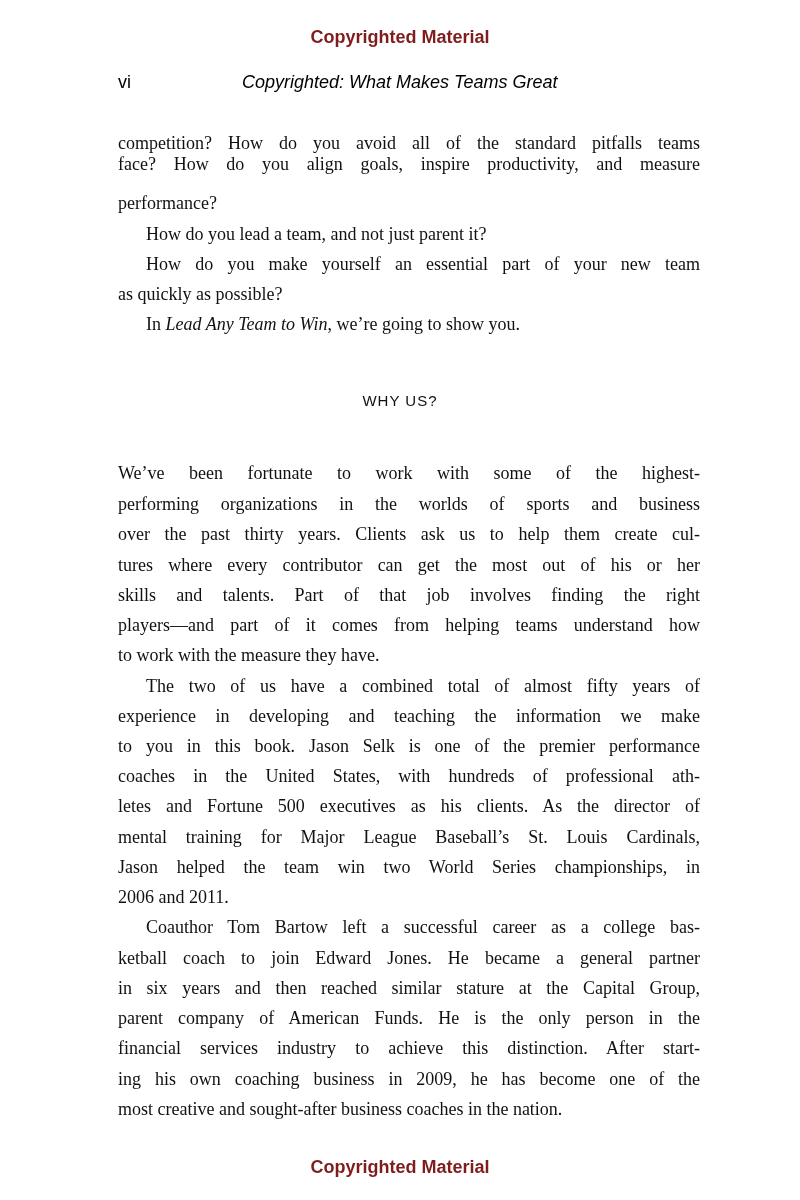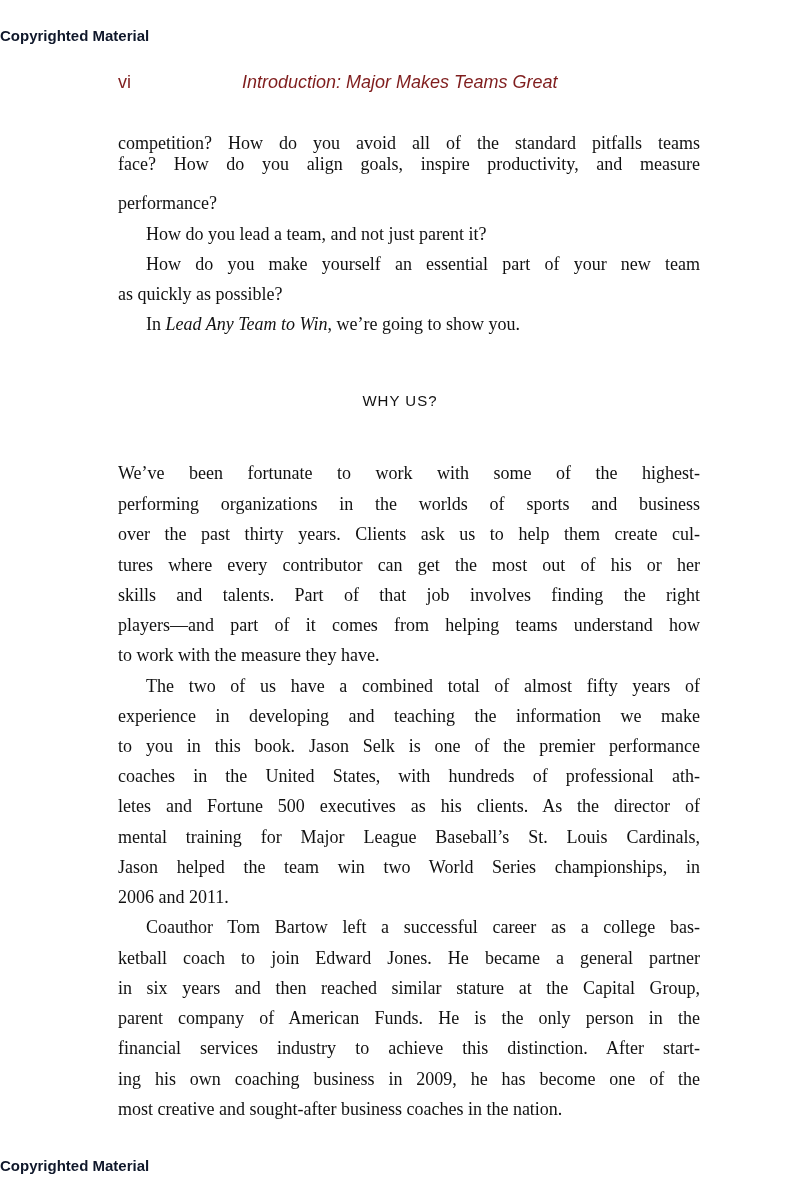--- a/index.html
+++ b/index.html
@@ -1,26 +1,26 @@
 <!DOCTYPE html>
 <html><head>
 <meta charset="utf-8">
 <style>
   html, body { margin: 0; padding: 0; background: #ffffff; }
   body { width: 800px; height: 1200px; position: relative; overflow: hidden; }
   .watermark {
-    position: absolute; left: 0; width: 800px; text-align: left;
+    position: absolute; left: 0; width: 800px; text-align: center;
     font-family: "Liberation Sans", sans-serif; font-weight: bold;
-    font-size: 15px; color: #0f172a;
+    font-size: 18px; color: #7f1d1d;
   }
   .wm-top { top: 27px; }
   .wm-bottom { top: 1157px; }
   .running-head {
     position: absolute; top: 72px; left: 118px; width: 582px; height: 22px;
-    font-family: "Liberation Sans", sans-serif; font-size: 18px; color: #7f1d1d;
+    font-family: "Liberation Sans", sans-serif; font-size: 18px; color: #000000;
   }
   .folio { position: absolute; left: 0; top: 0; }
   .head-title { position: absolute; left: 124px; top: 0; font-style: italic; }
   .line {
     position: absolute; left: 118px; width: 582px;
     font-family: "Liberation Serif", serif; font-size: 18px; color: #111;
     white-space: nowrap; line-height: 26px;
   }
   .line.just { text-align: justify; text-align-last: justify; white-space: normal; height: 26px; overflow: hidden; }
   .line.indent { left: 146px; width: 554px; }
@@ -30,21 +30,21 @@
   }
   i { font-style: italic; }
 </style>
 </head>
 <body>
 
 <div class="watermark wm-top">Copyrighted Material</div>
 
 <div class="running-head">
   <span class="folio">vi</span>
-  <span class="head-title">Introduction: Major Makes Teams Great</span>
+  <span class="head-title">Copyrighted: What Makes Teams Great</span>
 </div>
 
 <div class="line just" style="top:130px">competition? How do you avoid all of the standard pitfalls teams</div>
 <div class="line just" style="top:151px">face? How do you align goals, inspire productivity, and measure</div>
 <div class="line" style="top:190px">performance?</div>
 <div class="line indent" style="top:221px">How do you lead a team, and not just parent it?</div>
 <div class="line indent just" style="top:251px">How do you make yourself an essential part of your new team</div>
 <div class="line" style="top:281px">as quickly as possible?</div>
 <div class="line indent" style="top:311px"><span>In </span><i>Lead Any Team to Win</i><span>, we’re going to show you.</span></div>
 

